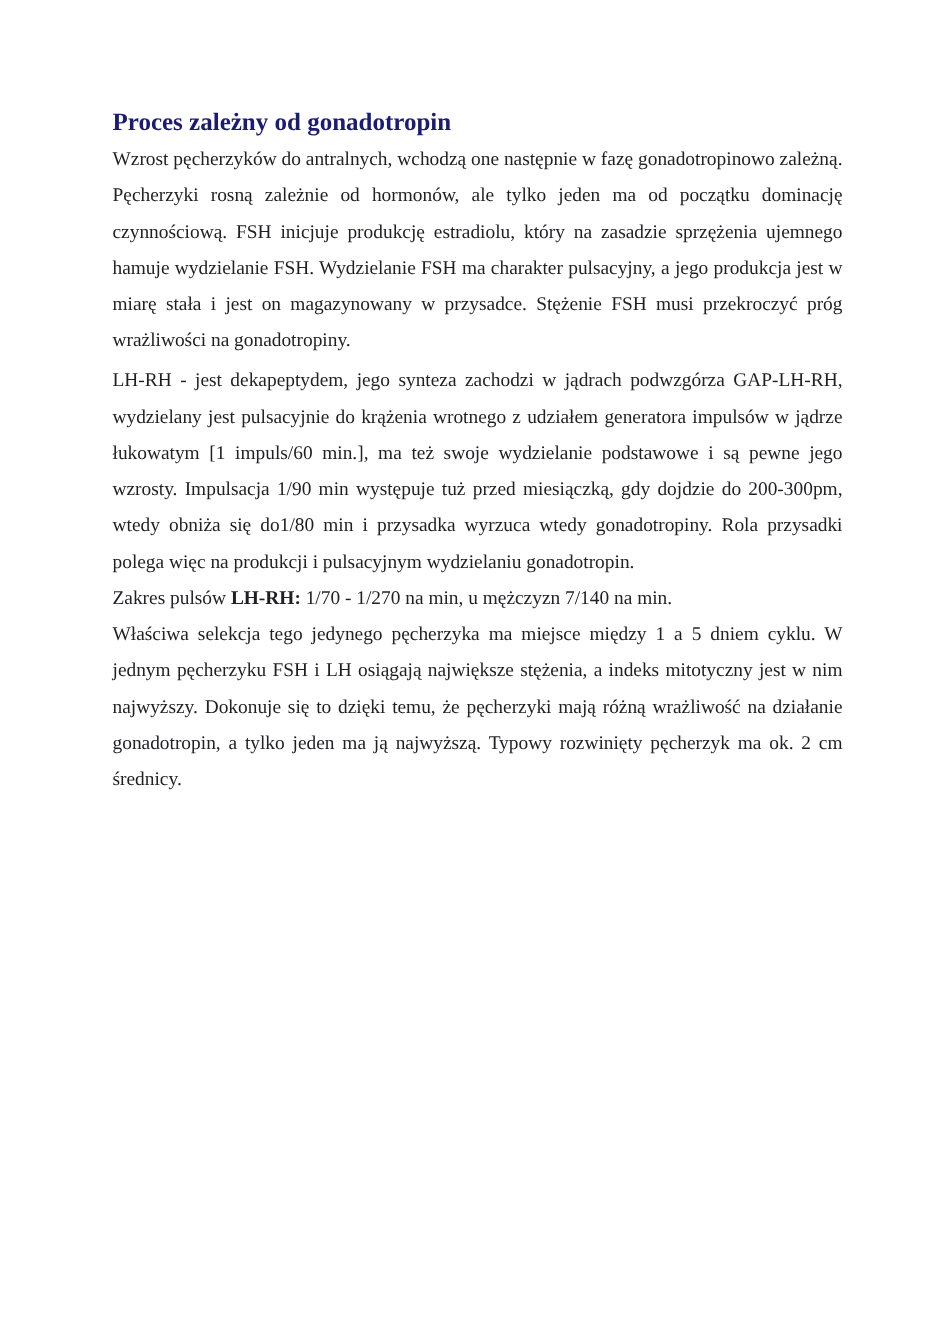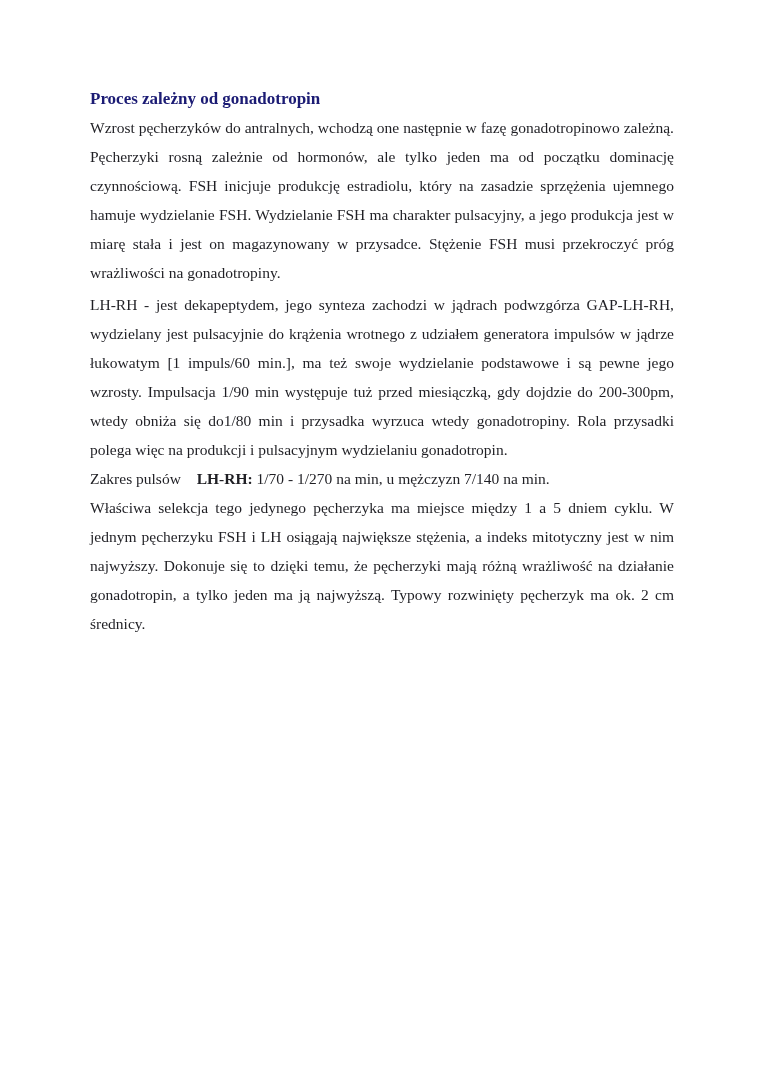--- a/index.html
+++ b/index.html
@@ -19,40 +19,39 @@
     position: absolute;
     top: 84px;
     left: 90px;
     width: 584px;
     color: #1f1f24;
     font-size: 15.5px;
     line-height: 29px;
   }
   .doc-heading {
     margin: 0;
-    font-size: 17px;
+    font-size: 20px;
     line-height: 29px;
     font-weight: bold;
     color: #1b1b74;
     text-align: left;
   }
   .para {
     margin: 0;
     text-align: justify;
     text-justify: inter-word;
   }
   .para.gap-above {
     margin-top: 3px;
   }
   .para.single-line {
     text-align: left;
   }
   .bold-run {
     font-weight: bold;
-    margin-left: 12px;
   }
 </style>
 </head>
 <body>
 
 <div class="page">
   <div class="content">
 
     <h1 class="doc-heading">Proces zależny od gonadotropin</h1>
 

